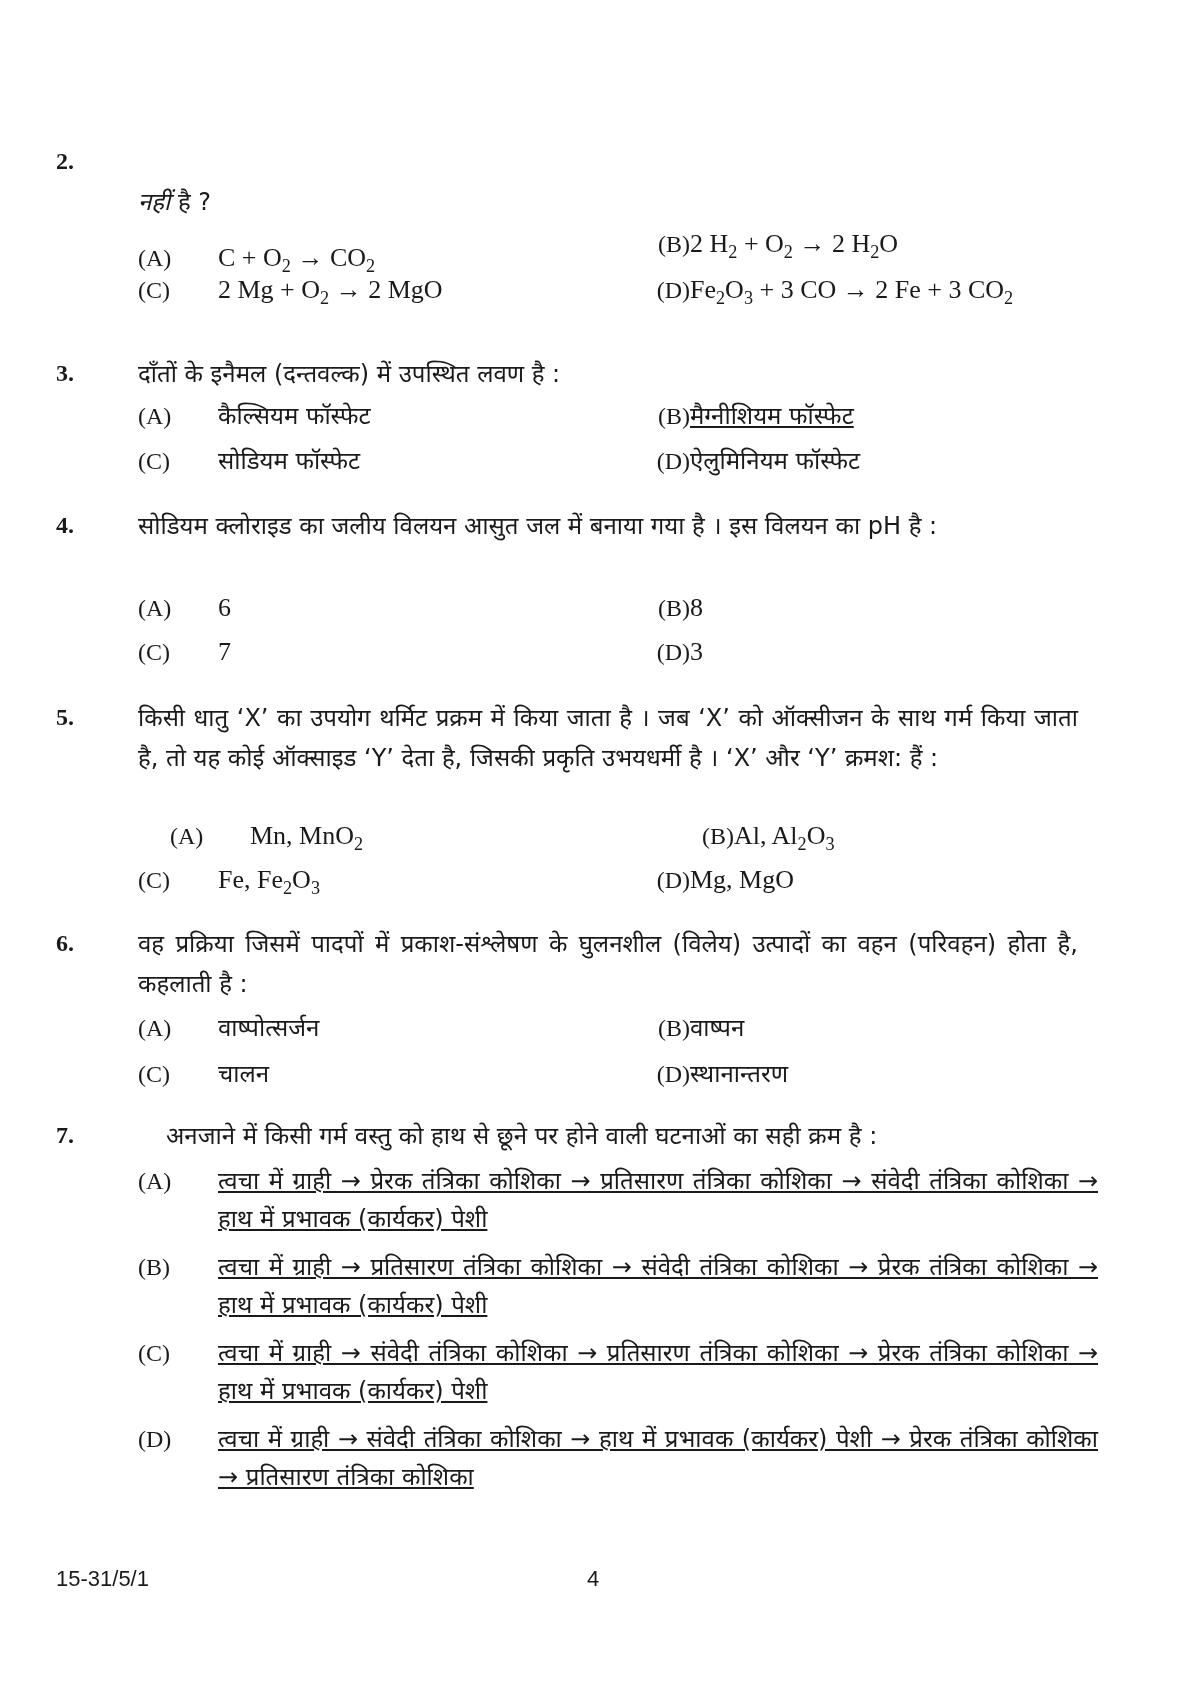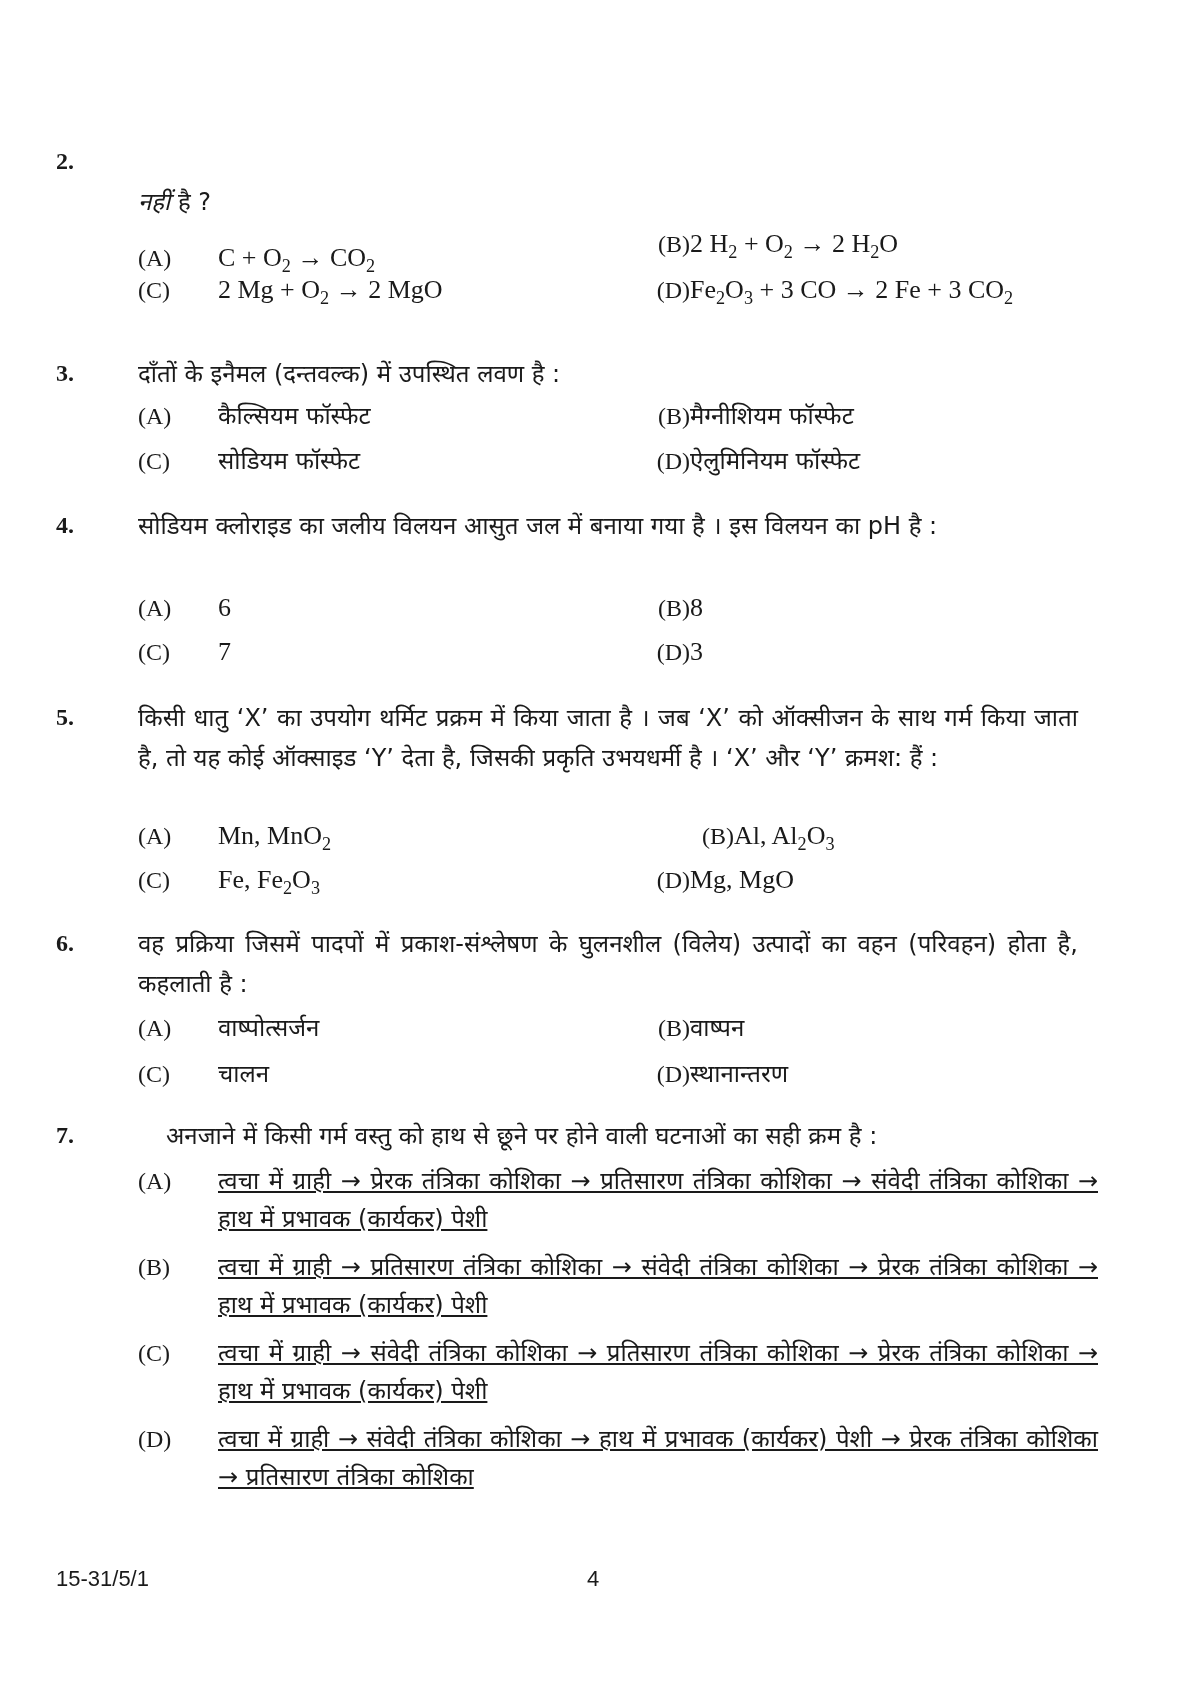--- a/index.html
+++ b/index.html
@@ -73,38 +73,38 @@
     </div>
     <div class="opt col2" style="top:274px;">
       <span class="lbl">(D)</span><span class="val chem"><span>Fe</span><sub>2</sub><span>O</span><sub>3</sub><span> + 3 CO → 2 Fe + 3 CO</span><sub>2</sub></span>
     </div>
   </div>
 
   <div class="q" style="top:0;">
     <div class="qnum" style="top:360px;">3.</div>
     <div class="qtext" style="top:354px;">दाँतों के इनैमल (दन्तवल्क) में उपस्थित लवण है :</div>
     <div class="opt col1" style="top:400px;"><span class="lbl">(A)</span><span class="val">कैल्सियम फॉस्फेट</span></div>
-    <div class="opt col2" style="top:400px;"><span class="lbl">(B)</span><span class="val">मैग्नीशियम फॉस्फेट</span></div>
+    <div class="opt col2" style="top:400px;text-decoration:underline;"><span class="lbl">(B)</span><span class="val">मैग्नीशियम फॉस्फेट</span></div>
     <div class="opt col1" style="top:445px;"><span class="lbl">(C)</span><span class="val">सोडियम फॉस्फेट</span></div>
     <div class="opt col2" style="top:445px;"><span class="lbl">(D)</span><span class="val">ऐलुमिनियम फॉस्फेट</span></div>
   </div>
 
   <div class="q" style="top:0;">
     <div class="qnum" style="top:512px;">4.</div>
     <div class="qtext" style="top:506px;">सोडियम क्लोराइड का जलीय विलयन आसुत जल में बनाया गया है । इस विलयन का pH है :</div>
     <div class="opt col1" style="top:592px;"><span class="lbl">(A)</span><span class="val num">6</span></div>
     <div class="opt col2" style="top:592px;"><span class="lbl">(B)</span><span class="val num">8</span></div>
     <div class="opt col1" style="top:636px;"><span class="lbl">(C)</span><span class="val num">7</span></div>
     <div class="opt col2" style="top:636px;"><span class="lbl">(D)</span><span class="val num">3</span></div>
   </div>
 
   <div class="q" style="top:0;">
     <div class="qnum" style="top:704px;">5.</div>
     <div class="qtext" style="top:698px;">किसी धातु ‘X’ का उपयोग थर्मिट प्रक्रम में किया जाता है । जब ‘X’ को ऑक्सीजन के साथ गर्म किया जाता है, तो यह कोई ऑक्साइड ‘Y’ देता है, जिसकी प्रकृति उभयधर्मी है । ‘X’ और ‘Y’ क्रमश: हैं :</div>
-    <div class="opt col1" style="top:820px;">
+    <div class="opt col1" style="top:820px;margin-left:32px;">
       <span class="lbl">(A)</span><span class="val chem"><span>Mn, MnO</span><sub>2</sub></span>
     </div>
     <div class="opt col2" style="top:820px;margin-left:44px;">
       <span class="lbl">(B)</span><span class="val chem"><span>Al, Al</span><sub>2</sub><span>O</span><sub>3</sub></span>
     </div>
     <div class="opt col1" style="top:864px;">
       <span class="lbl">(C)</span><span class="val chem"><span>Fe, Fe</span><sub>2</sub><span>O</span><sub>3</sub></span>
     </div>
     <div class="opt col2" style="top:864px;">
       <span class="lbl">(D)</span><span class="val chem">Mg, MgO</span>

